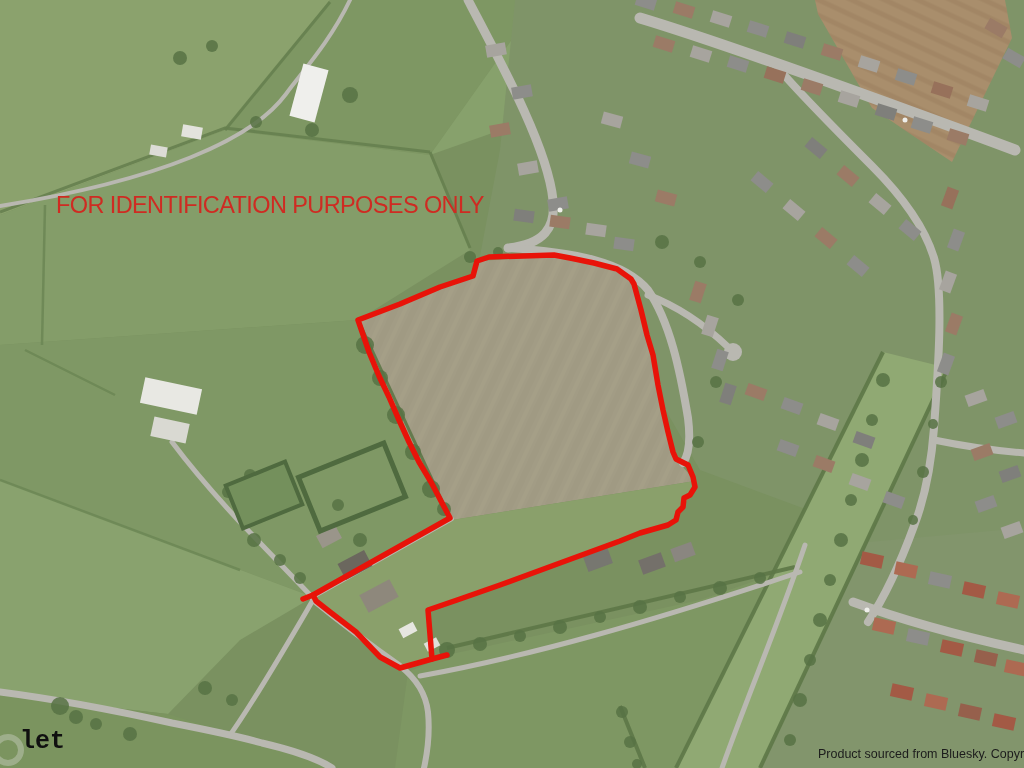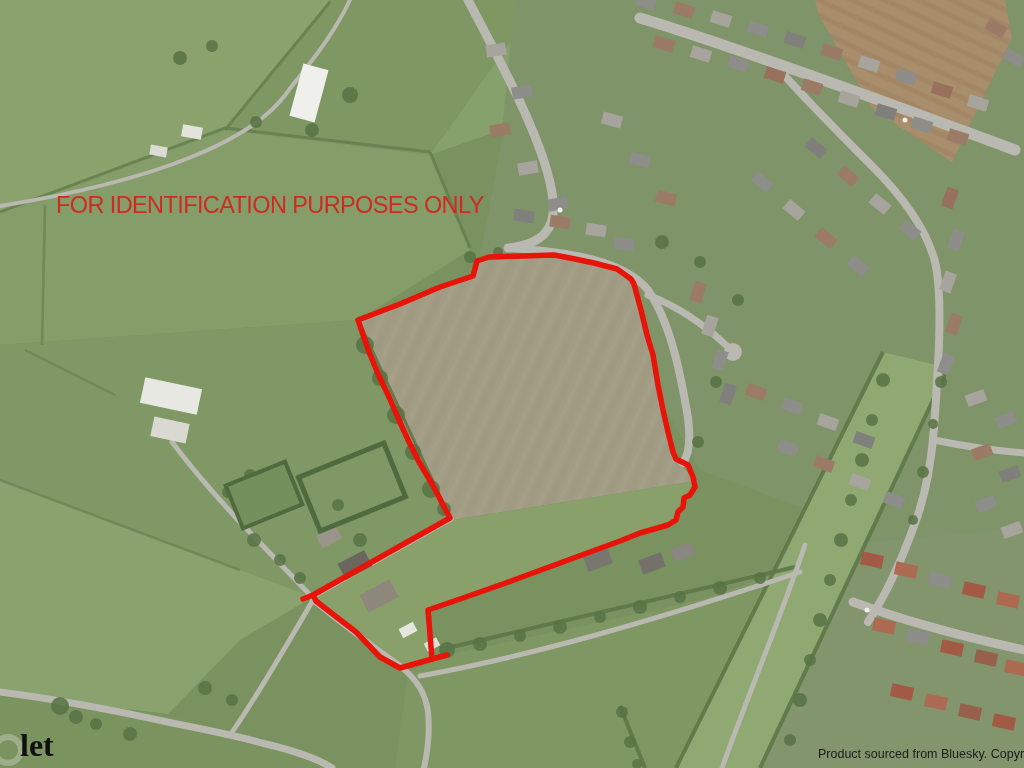--- a/index.html
+++ b/index.html
@@ -12,21 +12,21 @@
   .notice{
     position:absolute;left:56px;top:192px;
     font-size:23.5px;letter-spacing:-0.6px;white-space:nowrap;font-weight:normal;
   }
   .area{
     position:absolute;left:88px;top:231px;
     font-size:42px;font-weight:bold;letter-spacing:0.5px;white-space:nowrap;
   }
   .watermark{
     position:absolute;left:20px;top:727px;
-    font-family:Liberation Serif, serif;font-size:32px;font-weight:bold;
+    font-family:Liberation Mono, monospace;font-size:25px;font-weight:bold;
   }
   .attr{
     position:absolute;left:818px;top:747px;
     font-size:12.5px;white-space:nowrap;
   }
 </style>
 </head>
 <body>
 
 <div class="map">

